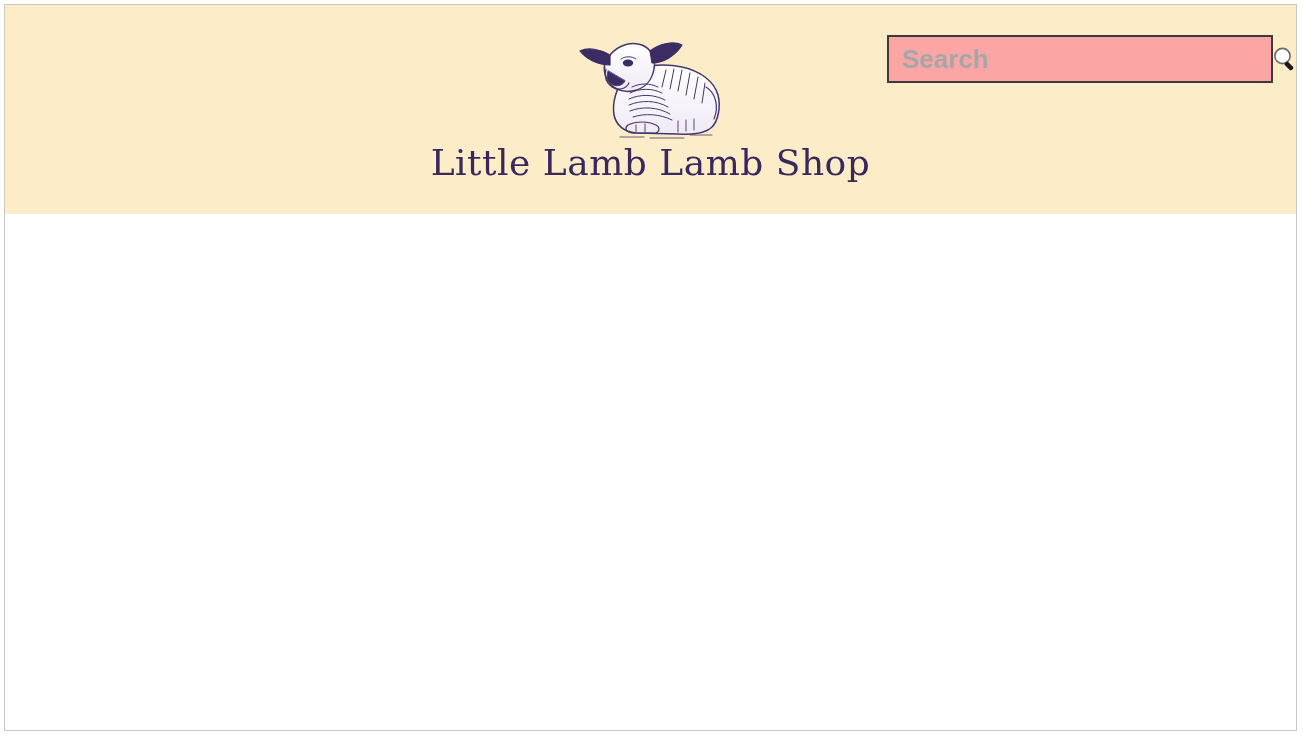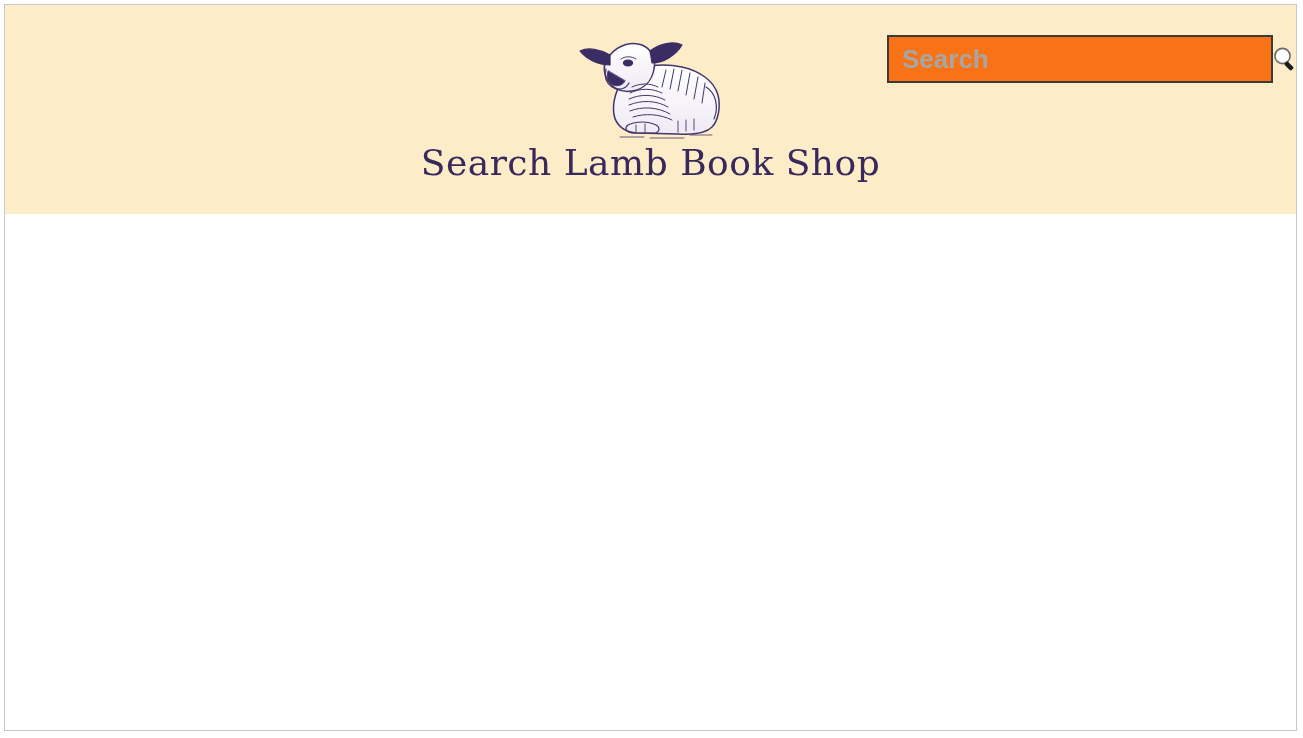--- a/index.html
+++ b/index.html
@@ -69,21 +69,21 @@
 
   
   .search-wrap {
     position: absolute;
     left: 882px;
     top: 30px;
     width: 386px;
     height: 48px;
     box-sizing: border-box;
     border: 2px solid #3a3a3a;
-    background: #f97316;
+    background: #fca5a5;
     display: flex;
     align-items: center;
   }
 
   .search-input {
     flex: 1 1 auto;
     height: 100%;
     border: 0;
     outline: none;
     background: transparent;
@@ -179,21 +179,21 @@
           <path d="M112 96 L112 107" stroke-width="0.9"></path>
           <path d="M120 95 L120 106" stroke-width="0.9"></path>
           <path d="M128 94 L128 105" stroke-width="0.9"></path>
 
           <path d="M54 112 L78 112" stroke-width="0.8"></path>
           <path d="M84 113 L118 113" stroke-width="0.8"></path>
           <path d="M124 110 L146 110" stroke-width="0.8"></path>
         </g>
       </svg>
 
-      <span class="brand-title">Search Lamb Book Shop</span>
+      <span class="brand-title">Little Lamb Lamb Shop</span>
     </div>
 
     <div class="search-wrap">
       <input class="search-input" type="text" placeholder="Search" style="">
       <button class="search-icon-btn">
         <svg width="30" height="30" viewBox="0 0 30 30" aria-hidden="true">
           <circle cx="12.5" cy="12" r="7.6" fill="#fafafa" stroke="#6b6b6b" stroke-width="1.6"></circle>
           <circle cx="12.5" cy="12" r="5.4" fill="#ffffff" stroke="none"></circle>
           <rect x="17.2" y="17.0" width="9.6" height="4.6" rx="1.4" transform="rotate(45 17.2 17.0)" fill="#1a1a1a"></rect>
         </svg>

